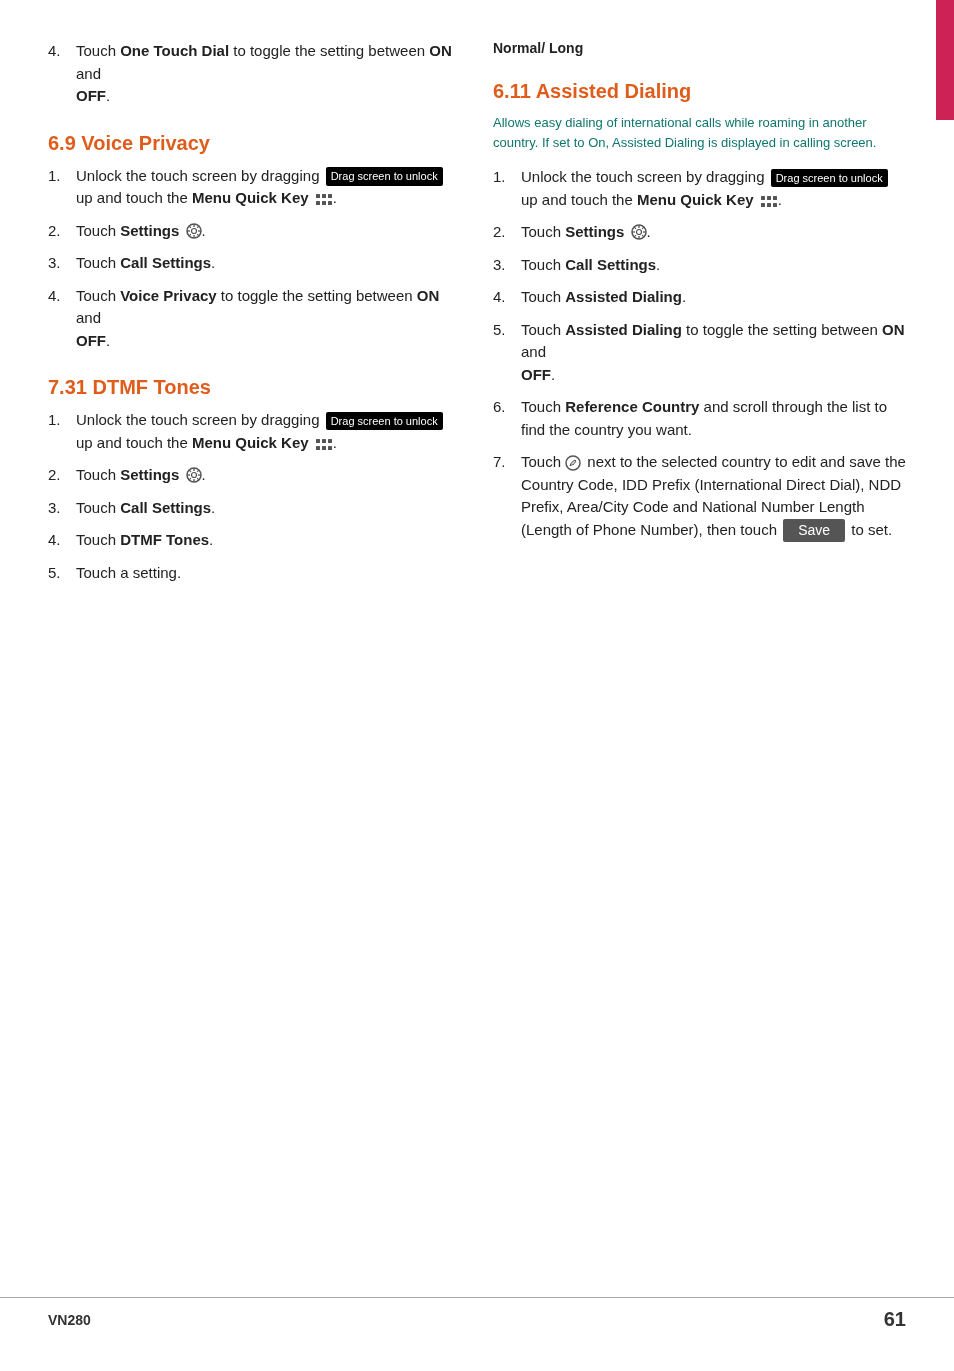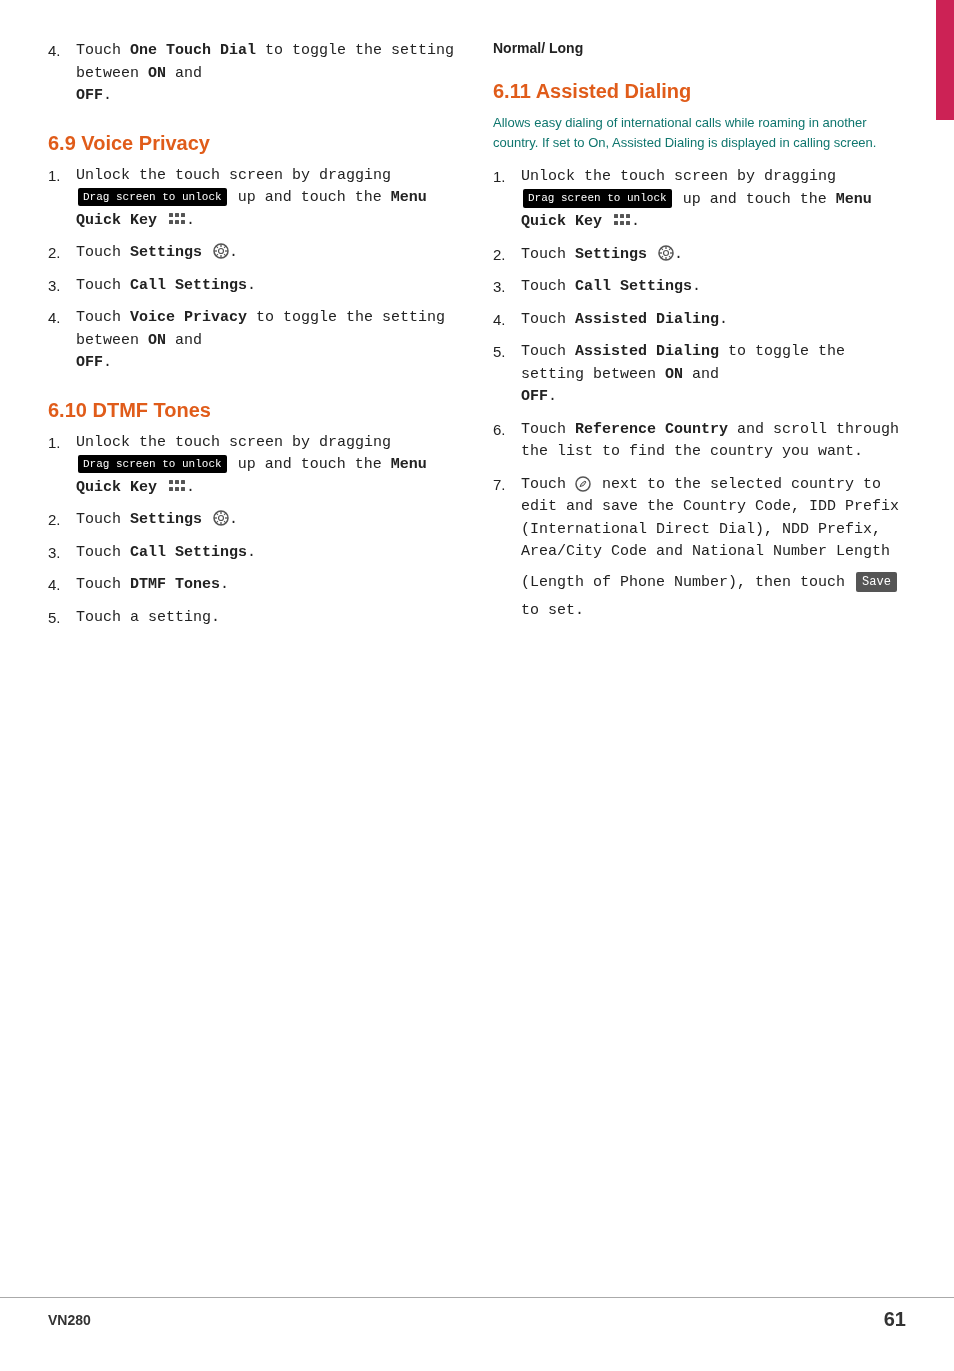--- a/index.html
+++ b/index.html
@@ -77,21 +77,20 @@
 
     .step-num {
       min-width: 28px;
       font-size: 15px;
       color: #222;
       padding-top: 0;
     }
 
     .step-text {
       flex: 1;
-      font-family: Liberation Mono, monospace;
     }
 
     .step-text b {
       font-weight: bold;
     }
 
     .inline-badge {
       display: inline-block;
       background: #000000;
       color: #fff;
@@ -100,25 +99,25 @@
       border-radius: 2px;
       vertical-align: middle;
       margin: 0 2px;
       white-space: nowrap;
     }
 
     .inline-badge-save {
       display: inline-block;
       background: #555;
       color: #fff;
-      font-size: 12px;
-      padding: 1px 6px;
+      font-size: 14px;
+      padding: 1px 15px;
       border-radius: 2px;
       vertical-align: middle;
-      margin: 8px 2px;
+      margin: 0 2px;
       white-space: nowrap;
     }
 
     
     .menu-quick-key-icon {
       display: inline-block;
       width: 18px;
       height: 14px;
       vertical-align: middle;
       margin-left: 2px;
@@ -274,21 +273,21 @@
             <span class="step-num">4.</span>
             <span class="step-text">
               Touch <b>Voice Privacy</b> to toggle the setting between <b>ON</b> and<br><b>OFF</b>.
             </span>
           </li>
 
         </ol>
       </div>
 
       <div class="section-610">
-        <div class="section-heading">6.10 DTMF Tones</div>
+        <div class="section-heading">7.31 DTMF Tones</div>
         <ol class="step-list">
 
           <li>
             <span class="step-num">1.</span>
             <span class="step-text">
               Unlock the touch screen by dragging
               <span class="inline-badge">Drag screen to unlock</span>
               up and touch the <b>Menu Quick Key</b>
               <span class="menu-quick-key-icon">
                 <svg viewBox="0 0 18 14" fill="none" xmlns="http://www.w3.org/2000/svg">

